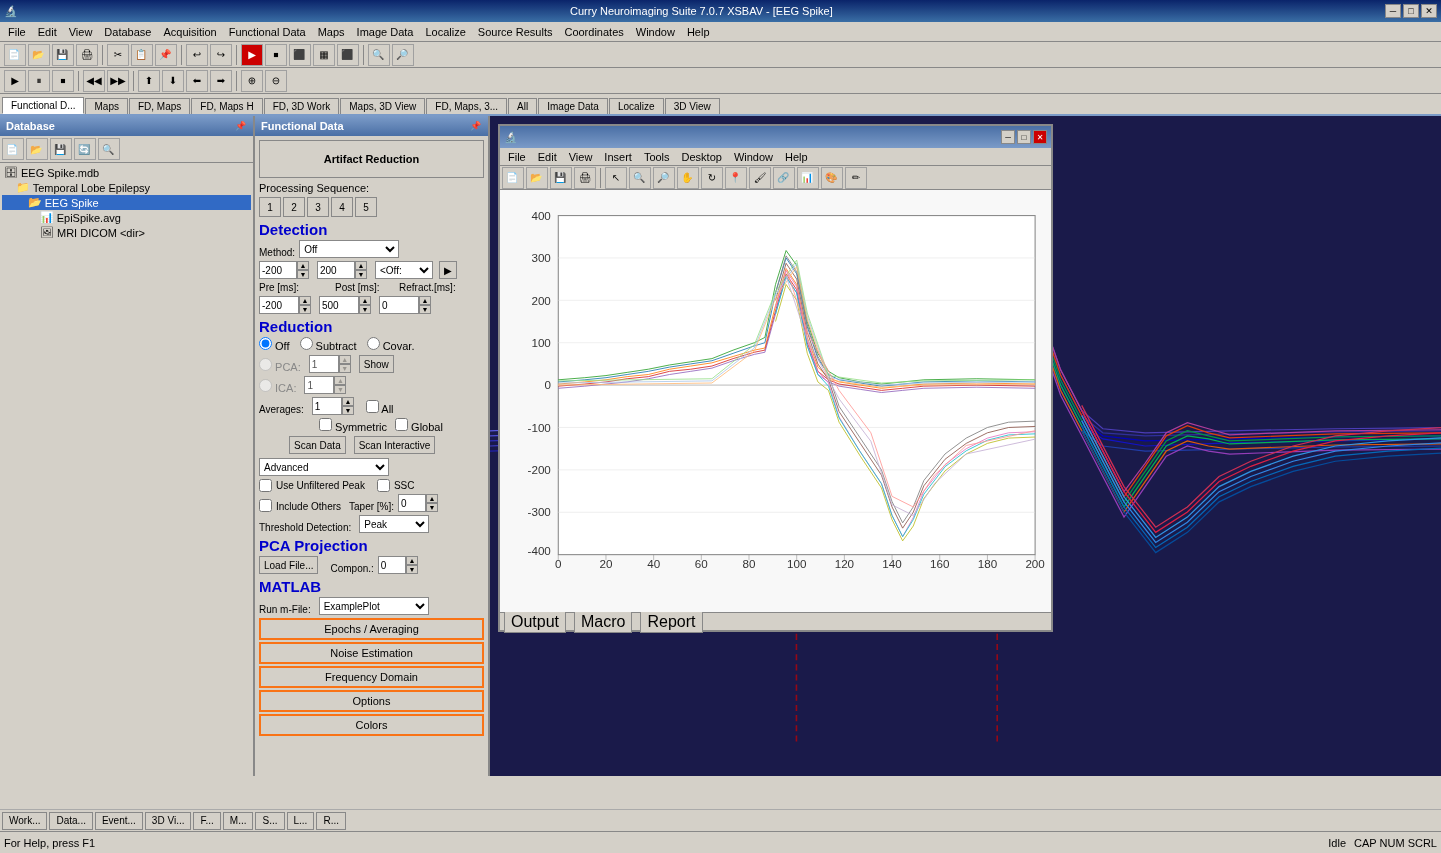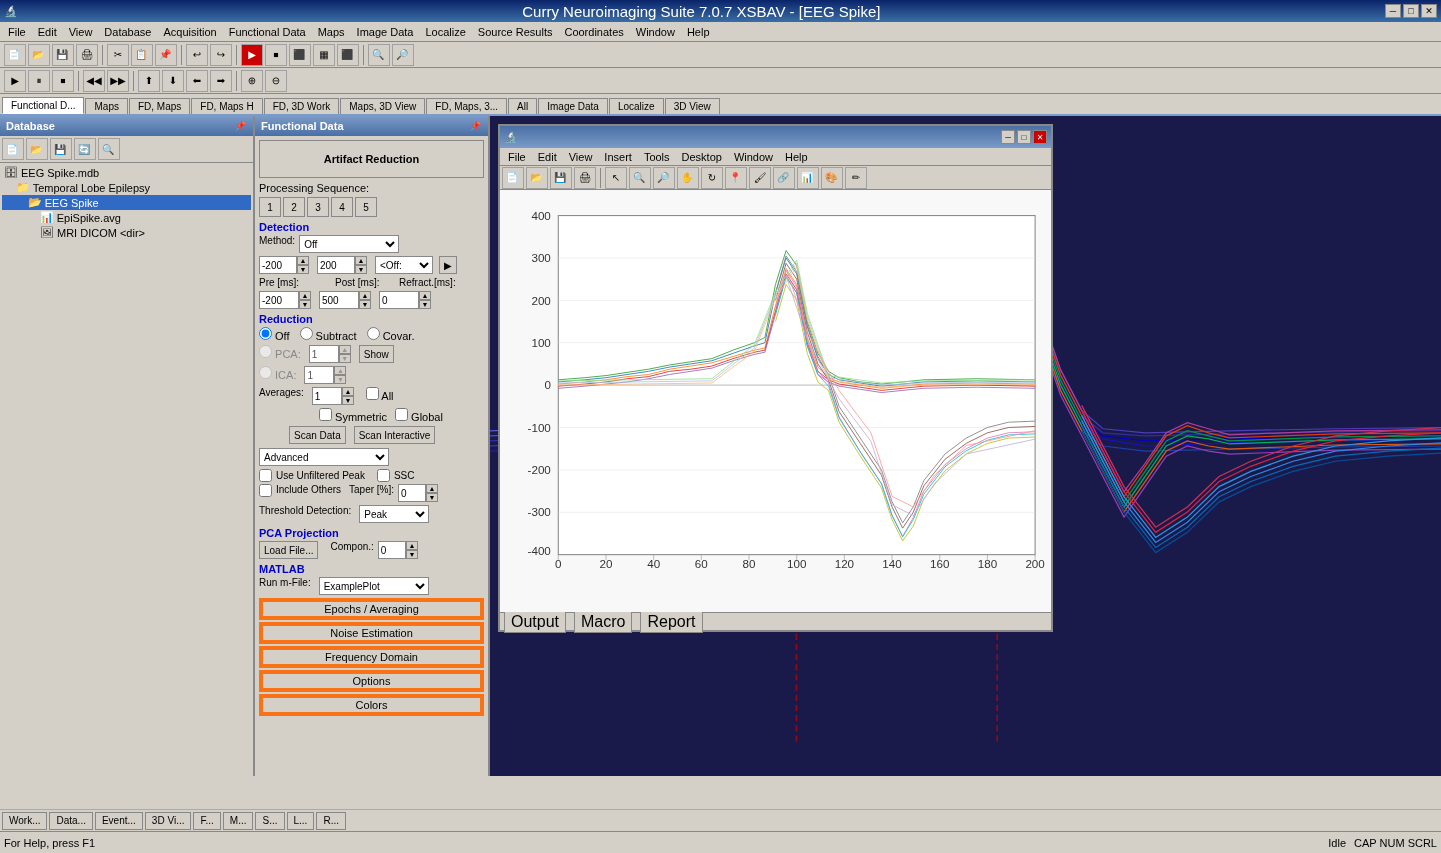--- a/index.html
+++ b/index.html
@@ -8,21 +8,21 @@
     
     .title-bar {
       background: linear-gradient(to bottom, #0a246a, #3a6ea5);
       color: white;
       height: 22px;
       display: flex;
       align-items: center;
       justify-content: space-between;
       padding: 0 4px;
     }
-    .title-bar-text { flex: 1; text-align: center; font-size: 15px; }
+    .title-bar-text { flex: 1; text-align: center; font-size: 11px; }
     .title-bar-controls { display: flex; gap: 2px; }
     .title-bar-controls button {
       width: 16px; height: 14px; font-size: 9px; cursor: pointer;
       background: #d4d0c8; border: 1px solid #888; display: flex; align-items: center; justify-content: center;
     }
 
     
     .menu-bar {
       background: #d4d0c8;
       height: 20px;
@@ -149,46 +149,46 @@
     
     .fd-content {
       flex: 1;
       overflow-y: auto;
       padding: 4px;
     }
     .section-title {
       color: #0000cc;
       font-weight: bold;
       margin: 4px 0 2px 0;
-      font-size: 11px;
+      font-size: 15px;
     }
     .form-row {
       display: flex;
-      align-items: flex-start;
+      align-items: flex-end;
       margin-bottom: 3px;
       gap: 4px;
     }
     .form-label { font-size: 10px; color: #000; }
     .form-select {
       border: 1px solid #888;
       background: white;
       height: 18px;
       font-size: 10px;
     }
     .btn-small {
       border: 1px solid #888;
       background: #d4d0c8;
       height: 18px;
       font-size: 10px;
       padding: 0 4px;
       cursor: pointer;
     }
     .big-btn {
       width: 100%;
-      border: 4px solid #f97316;
+      border: 2px solid #f97316;
       background: #d4d0c8;
       height: 22px;
       font-size: 11px;
       cursor: pointer;
       margin-bottom: 2px;
       text-align: center;
     }
     .spinner-group { display: flex; align-items: center; }
     .spinner-input { width: 40px; border: 1px solid #888; background: white; height: 18px; font-size: 10px; padding: 0 2px; }
     .spinner-btns { display: flex; flex-direction: column; }

